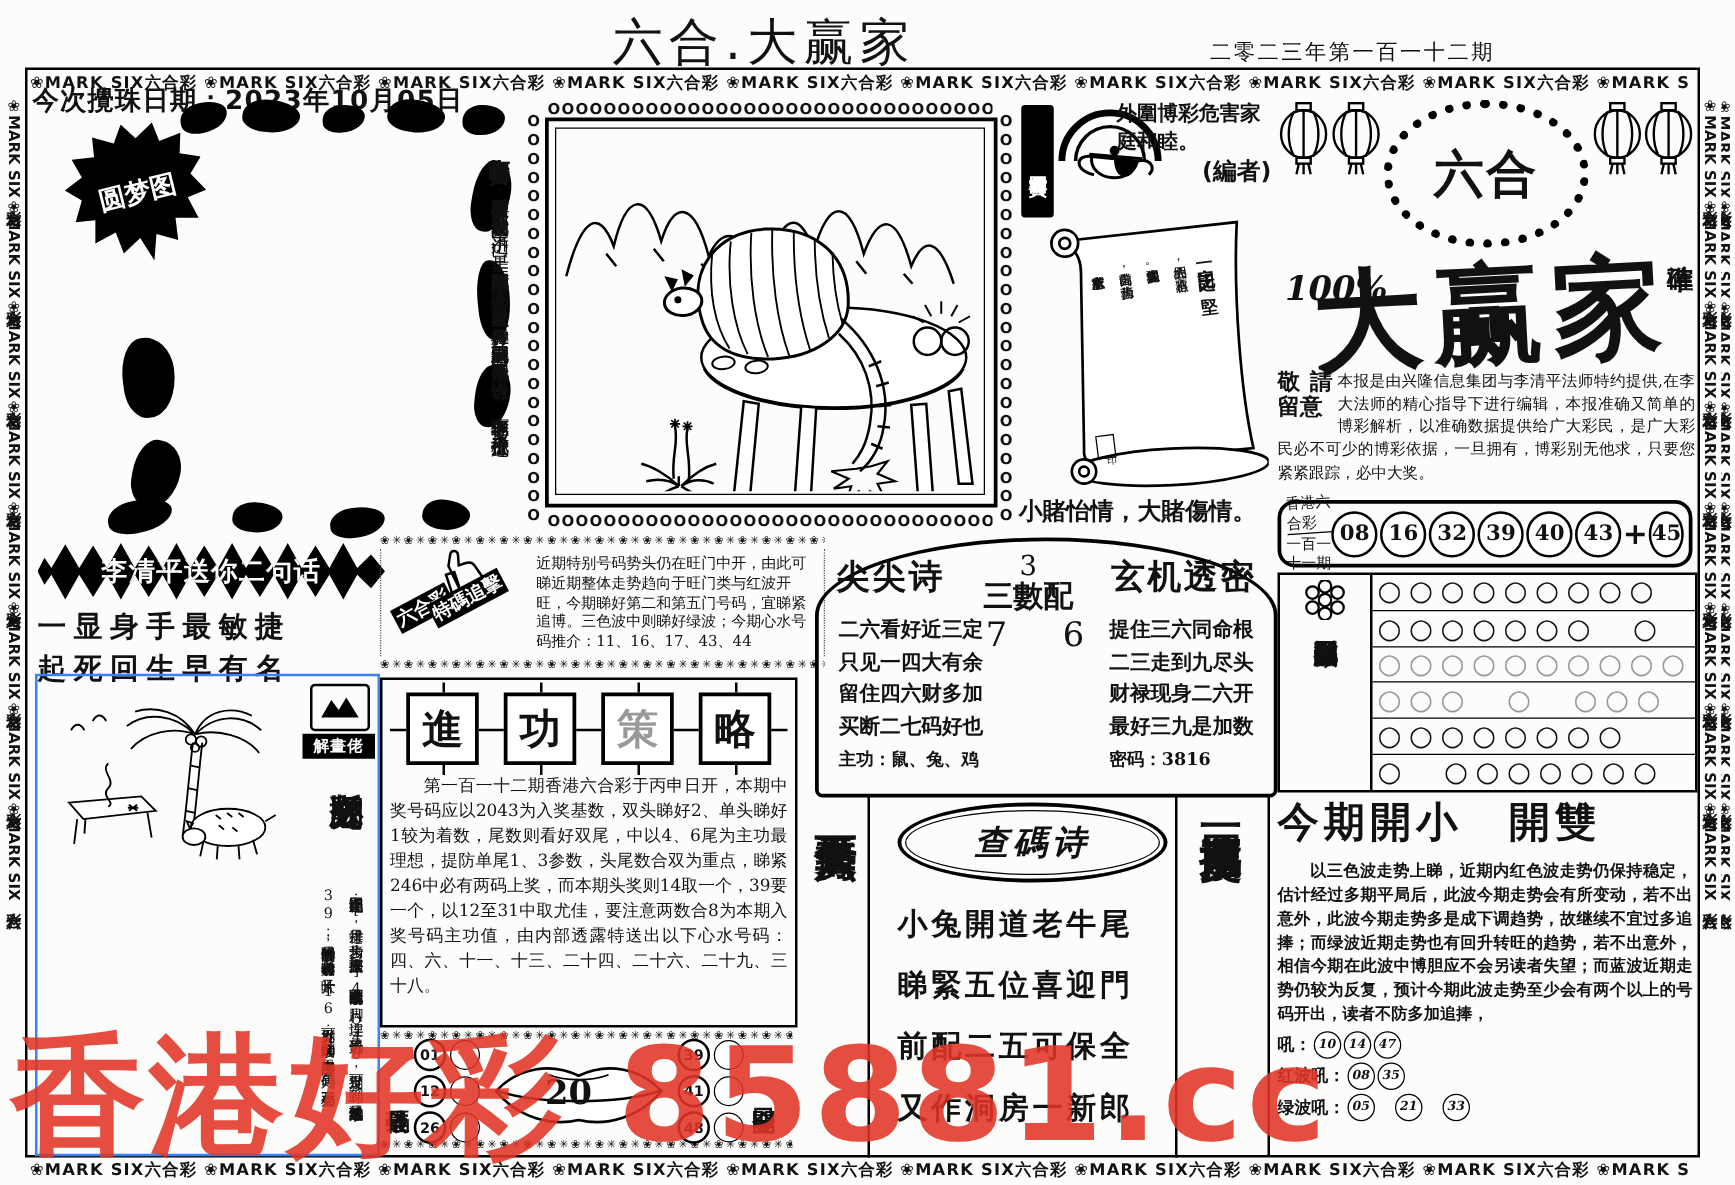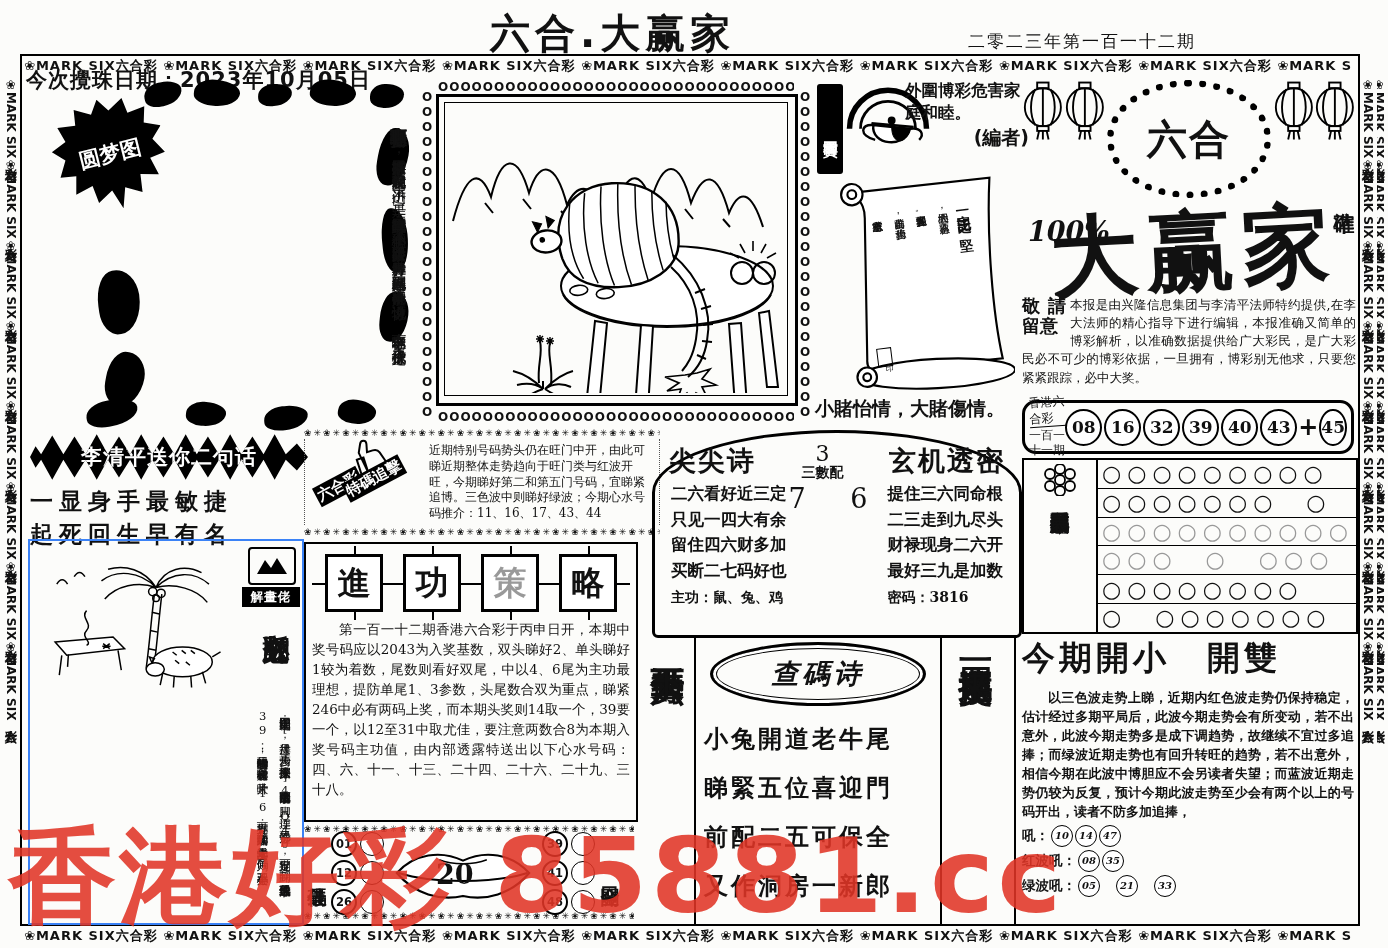--- a/index.html
+++ b/index.html
@@ -4,21 +4,21 @@
 <style>
   html,body{margin:0;padding:0;background:#777;}
   .page{position:relative;width:1388px;height:948px;margin:0 auto;background:#fcfcfa;
         font-family:"DejaVu Sans",sans-serif;color:#111;overflow:hidden;}
   .abs{position:absolute;}
   .v{writing-mode:vertical-rl;text-orientation:upright;}
   .nowrap{white-space:nowrap;overflow:hidden;}
 
   
   .hdr-date{left:26px;top:24px;font-size:21px;font-weight:bold;letter-spacing:1px;margin-top:42px;}
-  .hdr-title{left:490px;top:6px;font-size:40px;font-weight:700;letter-spacing:5px;font-family:"DejaVu Sans",sans-serif;}
+  .hdr-title{left:490px;top:6px;font-size:40px;font-weight:400;letter-spacing:5px;font-family:"DejaVu Sans",sans-serif;}
   .hdr-issue{left:968px;top:30px;font-size:17px;font-family:"DejaVu Serif",serif;letter-spacing:2px;}
 
   
   .frame{left:20px;top:54px;width:1336px;height:868px;border:2px solid #000;}
   .strip{font-size:13px;font-weight:bold;letter-spacing:1px;}
   .strip-top{left:24px;top:57px;width:1328px;height:18px;}
   .strip-bottom{left:24px;top:927px;width:1328px;height:19px;}
   .strip-left{left:1px;top:78px;width:18px;height:844px;}
   .strip-right{left:1358px;top:78px;width:18px;height:844px;}
   .strip-right2{left:1377px;top:78px;width:10px;height:844px;}
@@ -93,31 +93,31 @@
   .lips-mid{position:relative;width:150px;height:72px;}
   .lips-num{position:absolute;left:48px;top:22px;font-size:27px;font-weight:bold;font-family:"DejaVu Serif",serif;}
 
   
   .mystery{left:652px;top:430px;width:364px;height:202px;border:3px solid #000;
            border-radius:50% 50% 6px 6px/30% 30% 6px 6px;}
   .mys-title{display:flex;justify-content:space-between;align-items:flex-start;padding:10px 14px 0 14px;}
   .mys-cal{font-size:27px;font-weight:900;letter-spacing:2px;font-family:"DejaVu Serif",serif;}
   .mys-center{text-align:center;line-height:1;}
   .mys-3{font-size:22px;font-family:"DejaVu Serif",serif;}
-  .mys-combo{font-size:14px;font-weight:900;}
+  .mys-combo{font-size:24px;font-weight:900;}
   .mys-body{display:flex;justify-content:space-between;padding:2px 16px 0 16px;}
   .mys-poem{font-size:16.5px;font-weight:bold;line-height:1.55;font-family:"DejaVu Serif",serif;}
   .mys-pair{font-size:27px;font-family:"DejaVu Serif",serif;margin-top:2px;letter-spacing:18px;}
   .mys-foot{font-size:14px;font-weight:bold;margin-top:6px;font-family:"DejaVu Serif",serif;}
 
   
   .waiwei{left:815px;top:80px;width:202px;height:340px;}
   .ww-badge{left:2px;top:4px;width:26px;height:90px;background:#000;color:#fff;writing-mode:vertical-rl;text-orientation:upright;
             font-size:15px;font-weight:bold;display:flex;align-items:center;justify-content:center;border-radius:3px;}
-  .ww-head{left:78px;top:0px;width:124px;font-size:16.5px;font-weight:900;line-height:1.35;margin-left:12px;}
+  .ww-head{left:78px;top:0px;width:124px;font-size:16.5px;font-weight:900;line-height:1.35;}
   .ww-byline{font-size:19px;font-weight:900;text-align:right;}
   .ww-foot{left:0px;top:316px;width:202px;font-size:19px;font-weight:900;letter-spacing:0px;white-space:nowrap;}
   .scroll-text{left:46px;top:128px;width:120px;height:160px;writing-mode:vertical-rl;transform:rotate(-7deg);
                font-family:"DejaVu Serif",serif;}
   .scroll-title{font-size:13.5px;font-weight:bold;letter-spacing:2px;}
   .scroll-line{font-size:10.5px;line-height:2.1;}
   .seal{position:absolute;left:8px;bottom:6px;width:13px;height:17px;border:1px solid #000;font-size:8px;text-align:center;line-height:1;}
 
   
   .masthead{left:1022px;top:80px;width:334px;height:318px;}
@@ -156,21 +156,21 @@
   .today-text{margin-top:8px;font-size:13px;line-height:1.46;font-family:"DejaVu Serif",serif;font-weight:bold;text-align:justify;text-indent:2em;}
   .hline{display:flex;align-items:center;gap:2px;font-size:13.5px;font-weight:bold;font-family:"DejaVu Serif",serif;margin-top:3px;}
   .c20{width:20px;height:20px;border:1.5px solid #000;border-radius:50%;display:flex;align-items:center;justify-content:center;
        font-size:10px;font-weight:bold;font-style:italic;background:#fff;}
 
   
   .bvert{font-size:34px;font-weight:900;line-height:1.18;}
   .bl-vert{left:640px;top:642px;width:48px;height:282px;}
   .br-vert{left:946px;top:642px;width:50px;height:282px;}
   .vdiv{left:1014px;top:636px;height:288px;border-left:2px solid #000;}
-  .poembox{left:694px;top:636px;width:248px;height:290px;border-left:2px solid #000;border-right:2px solid #000;padding:4px 8px;box-sizing:border-box;}
+  .poembox{left:694px;top:636px;width:248px;height:290px;border-left:2px solid #000;border-right:2px solid #000;padding:4px 22px;box-sizing:border-box;}
   .poem-oval{width:210px;height:58px;margin:2px auto;border:3px solid #000;border-radius:50%;display:flex;align-items:center;justify-content:center;
              box-shadow:inset 0 0 0 3px #fff,inset 0 0 0 4px #000;}
   .poem-oval span{font-size:27px;font-weight:900;font-family:"DejaVu Serif",serif;font-style:italic;letter-spacing:4px;}
   .poem-line{font-size:24px;font-weight:900;letter-spacing:3px;margin-top:17px;white-space:nowrap;}
 
   
   .watermark{left:8px;top:808px;font-size:104px;font-weight:900;letter-spacing:3px;color:rgba(224,52,37,0.88);
              white-space:nowrap;z-index:60;pointer-events:none;transform:scaleX(1.04);transform-origin:left;}
 
   svg{display:block;}

